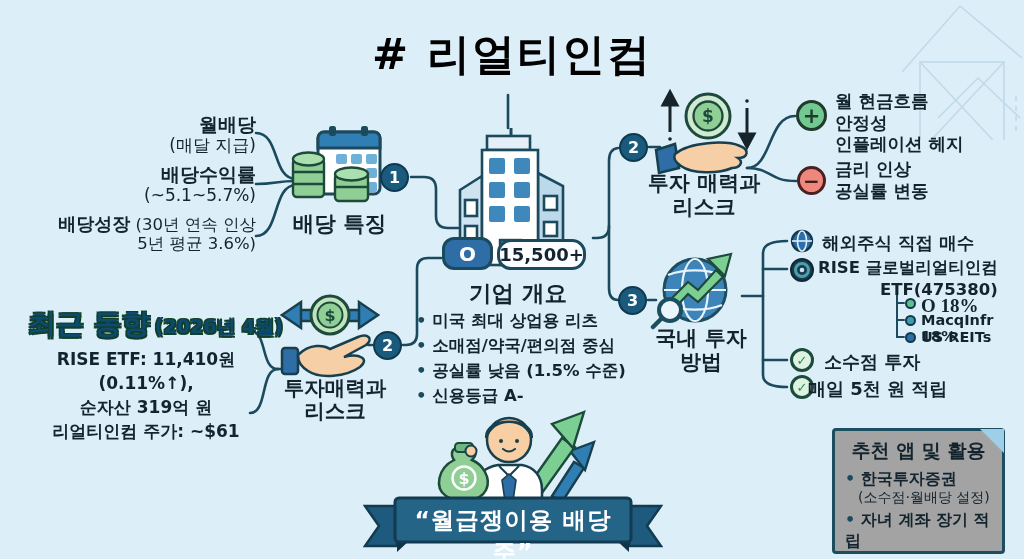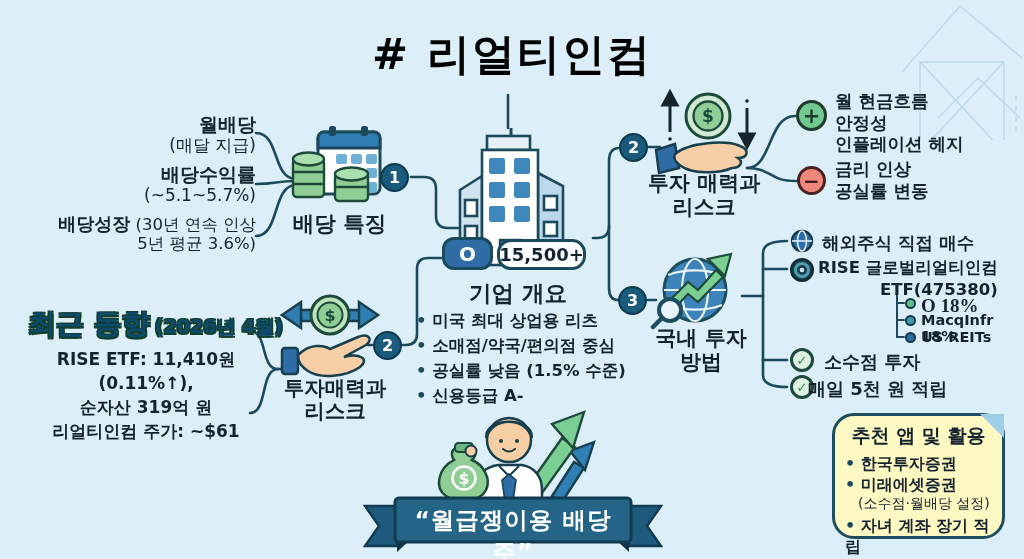--- a/index.html
+++ b/index.html
@@ -38,21 +38,21 @@
   .dot{color:#1b4a5e;font-weight:bold;}
   .hdot{width:11px;height:11px;border-radius:50%;box-sizing:border-box;border:2px solid #14374a;}
   .dot-green{background:#5fc08c;}
   .dot-teal{background:#3d9db0;}
   .dot-blue{background:#2d6ea8;}
   .green-outline{
     color:#0c4a6e;font-weight:bold;
     text-shadow:-1.5px -1.5px 0 #123f2a,1.5px -1.5px 0 #123f2a,-1.5px 1.5px 0 #123f2a,1.5px 1.5px 0 #123f2a;
   }
   .note-box{
-    box-sizing:border-box;background:#fef9c3;border:3.5px solid #1d4e60;border-radius:22px;
+    box-sizing:border-box;background:#a3a3a3;border:3.5px solid #1d4e60;border-radius:4px;margin-top:15px;
   }
   .fold{
     position:absolute;top:-2px;right:-2px;width:0;height:0;
     border-top:24px solid #9fcfe8;border-left:24px solid transparent;
   }
   svg{display:block;}
 </style>
 </head>
 <body>
 
@@ -317,19 +317,18 @@
     <polygon points="266,50 266,62 253,50" fill="#0f3448"></polygon>
     <rect x="32" y="8" width="236" height="44" rx="4" fill="#236487" stroke="#123a50" stroke-width="3"></rect>
   </svg>
   <div class="abs ctr b" style="left:395px;top:504px;width:236px;font-size:23.5px;color:#ffffff;letter-spacing:1px;">“월급쟁이용 배당주”</div>
 
   <div class="abs note-box" style="left:832px;top:413px;width:173px;height:126px;">
     <div class="fold"></div>
     <div class="ctr b" style="margin-top:7px;font-size:19px;">추천 앱 및 활용</div>
     <div style="margin:4px 6px 0 10px;font-size:16px;font-weight:bold;line-height:21px;">
       <div><span class="dot">•</span> <span>한국투자증권</span></div>
-      <div><span class="dot">•</span> <span>미래에셋증권</span></div>
       <div style="font-weight:normal;font-size:14px;margin-left:13px;line-height:17px;">(소수점·월배당 설정)</div>
       <div style="margin-top:3px;"><span class="dot">•</span> <span>자녀 계좌 장기 적립</span></div>
     </div>
   </div>
 
 </div>
 
 </body></html>

